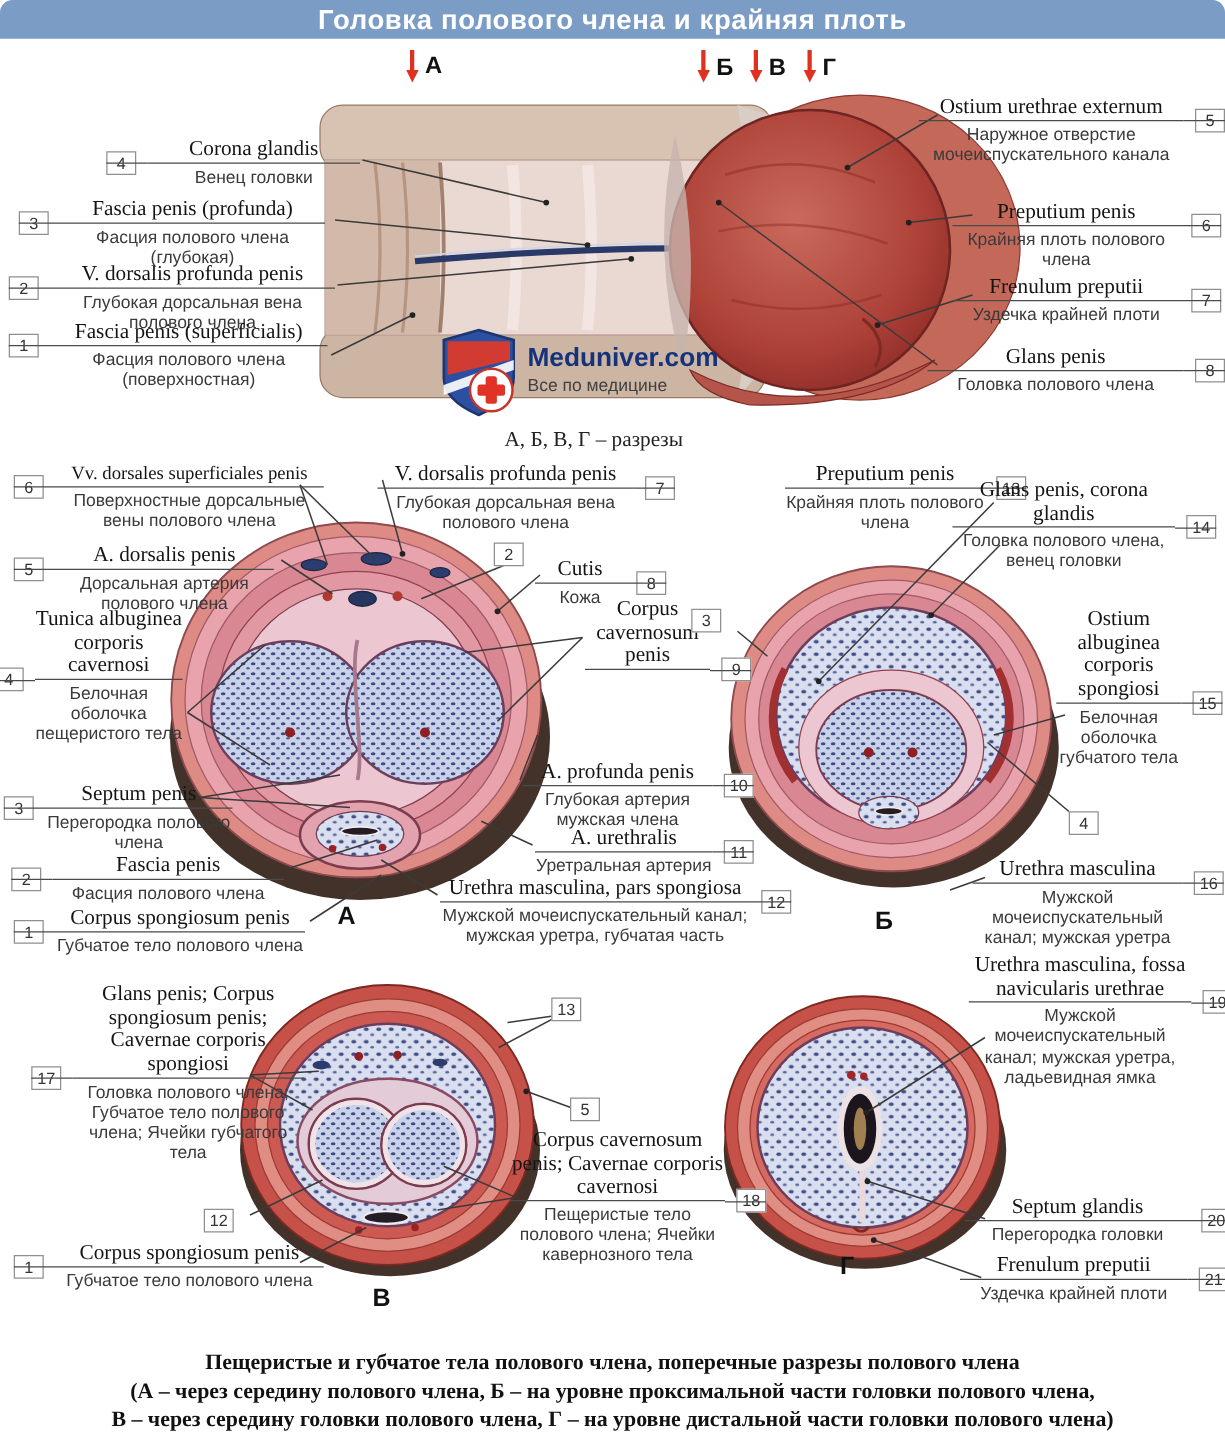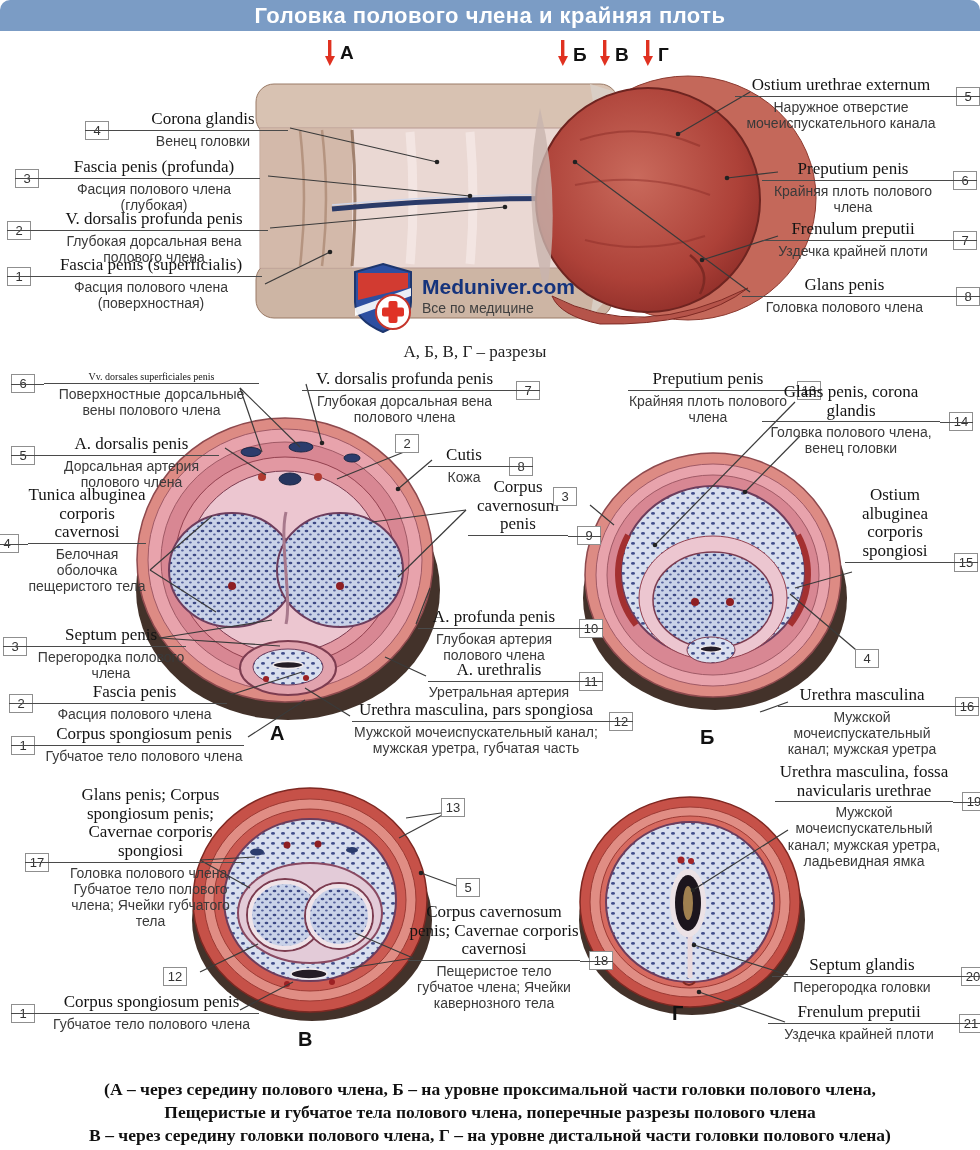--- a/index.html
+++ b/index.html
@@ -6,21 +6,21 @@
   .page{position:relative;width:980px;height:1150px;background:#ffffff;overflow:hidden;
         font-family:"Liberation Sans",sans-serif;border-radius:10px;}
   .titlebar{position:absolute;left:0;top:0;width:980px;height:31px;background:#7b9cc5;
         display:flex;align-items:center;justify-content:center;z-index:5;}
   .titlebar .t{color:#ffffff;font-size:22px;font-weight:bold;letter-spacing:.5px;
         font-family:"Liberation Sans",sans-serif;}
   svg.fig{position:absolute;left:0;top:0;z-index:1;}
   .lbl{position:absolute;text-align:center;z-index:3;}
   .latin-wrap{position:relative;border-bottom:1.5px solid #4a4a4a;padding-bottom:1px;}
   .latin{font-family:"Liberation Serif",serif;font-size:17px;line-height:1.1;color:#141414;}
-  .lat-sm{font-size:10px;}
+  .lat-sm{font-size:15px;}
   .ru{font-family:"Liberation Sans",sans-serif;font-size:14px;line-height:1.15;color:#3a3a3a;padding-top:2px;text-align:center;}
   .numbox{min-width:24px;height:19px;padding:0 2px;border:1.4px solid #8f8f8f;background:#fff;
         color:#333;font-size:13px;display:flex;align-items:center;justify-content:center;
         font-family:"Liberation Sans",sans-serif;box-sizing:border-box;}
   .nb-l{position:absolute;left:-33px;bottom:-10px;}
   .nb-r{position:absolute;right:-33px;bottom:-10px;}
   .ext-l::after{content:"";position:absolute;left:-33px;bottom:-1.5px;width:33px;
         border-bottom:1.5px solid #4a4a4a;}
   .ext-r::after{content:"";position:absolute;right:-33px;bottom:-1.5px;width:33px;
         border-bottom:1.5px solid #4a4a4a;}
@@ -381,21 +381,21 @@
     <div class="latin-wrap ext-r">
         <div class="latin">Corpus cavernosum penis</div>
       <div class="numbox nb-r">9</div>
       </div>
   </div>
   <div class="lbl" style="left:418px;top:608px;width:152px">
     <div class="latin-wrap ext-r">
         <div class="latin">A. profunda penis</div>
       <div class="numbox nb-r">10</div>
       </div>
-    <div class="ru">Глубокая артерия полового члена</div>
+    <div class="ru">Глубокая артерия мужская члена</div>
   </div>
   <div class="lbl" style="left:428px;top:661px;width:142px">
     <div class="latin-wrap ext-r">
         <div class="latin">A. urethralis</div>
       <div class="numbox nb-r">11</div>
       </div>
     <div class="ru">Уретральная артерия</div>
   </div>
   <div class="lbl" style="left:352px;top:701px;width:248px">
     <div class="latin-wrap ext-r">
@@ -417,20 +417,21 @@
         <div class="latin">Glans penis, corona glandis</div>
       <div class="numbox nb-r">14</div>
       </div>
     <div class="ru">Головка полового члена, венец головки</div>
   </div>
   <div class="lbl" style="left:845px;top:486px;width:100px">
     <div class="latin-wrap ext-r">
         <div class="latin">Ostium albuginea corporis spongiosi</div>
       <div class="numbox nb-r">15</div>
       </div>
+    <div class="ru">Белочная оболочка губчатого тела</div>
   </div>
   <div class="lbl" style="left:778px;top:686px;width:168px">
     <div class="latin-wrap ext-r">
         <div class="latin">Urethra masculina</div>
       <div class="numbox nb-r">16</div>
       </div>
     <div class="ru">Мужской мочеиспускательный канал; мужская уретра</div>
   </div>
 
   <div class="lbl" style="left:58px;top:786px;width:185px">
@@ -438,21 +439,21 @@
         <div class="latin">Glans penis; Corpus spongiosum penis; Cavernae corporis spongiosi</div>
       <div class="numbox nb-l">17</div>
       </div>
     <div class="ru">Головка полового члена; Губчатое тело полового члена; Ячейки губчатого тела</div>
   </div>
   <div class="lbl" style="left:408px;top:903px;width:172px">
     <div class="latin-wrap ext-r">
         <div class="latin">Corpus cavernosum penis; Cavernae corporis cavernosi</div>
       <div class="numbox nb-r">18</div>
       </div>
-    <div class="ru">Пещеристое тело губчатое члена; Ячейки кавернозного тела</div>
+    <div class="ru">Пещеристые тело полового члена; Ячейки кавернозного тела</div>
   </div>
   <div class="lbl" style="left:44px;top:993px;width:215px">
     <div class="latin-wrap ext-l">
         <div class="latin">Corpus spongiosum penis</div>
       <div class="numbox nb-l">1</div>
       </div>
     <div class="ru">Губчатое тело полового члена</div>
   </div>
 
   <div class="lbl" style="left:775px;top:763px;width:178px">
@@ -483,18 +484,18 @@
   <div class="numbox figbox" style="left:441px;top:798px">13</div>
   <div class="numbox figbox" style="left:456px;top:878px">5</div>
   <div class="numbox figbox" style="left:163px;top:967px">12</div>
 
   <div class="letter" style="left:270px;top:722px">А</div>
   <div class="letter" style="left:700px;top:726px">Б</div>
   <div class="letter" style="left:298px;top:1028px">В</div>
   <div class="letter" style="left:672px;top:1002px">Г</div>
 
   <div class="caption">
+    <div>Пещеристые и губчатое тела полового члена, поперечные разрезы полового члена</div>
     <div>(А – через середину полового члена, Б – на уровне проксимальной части головки полового члена,</div>
-    <div>Пещеристые и губчатое тела полового члена, поперечные разрезы полового члена</div>
     <div>В – через середину головки полового члена, Г – на уровне дистальной части головки полового члена)</div>
   </div>
 
 </div>
 
 </body></html>

